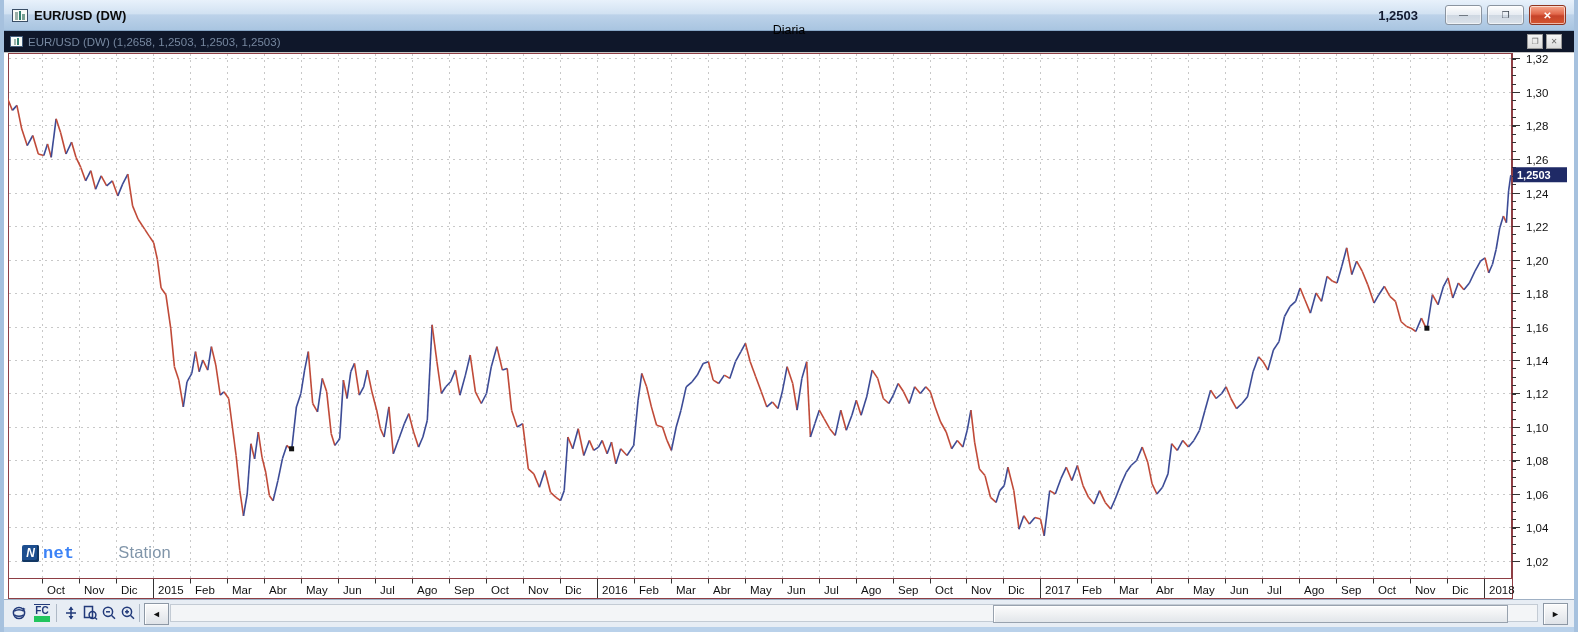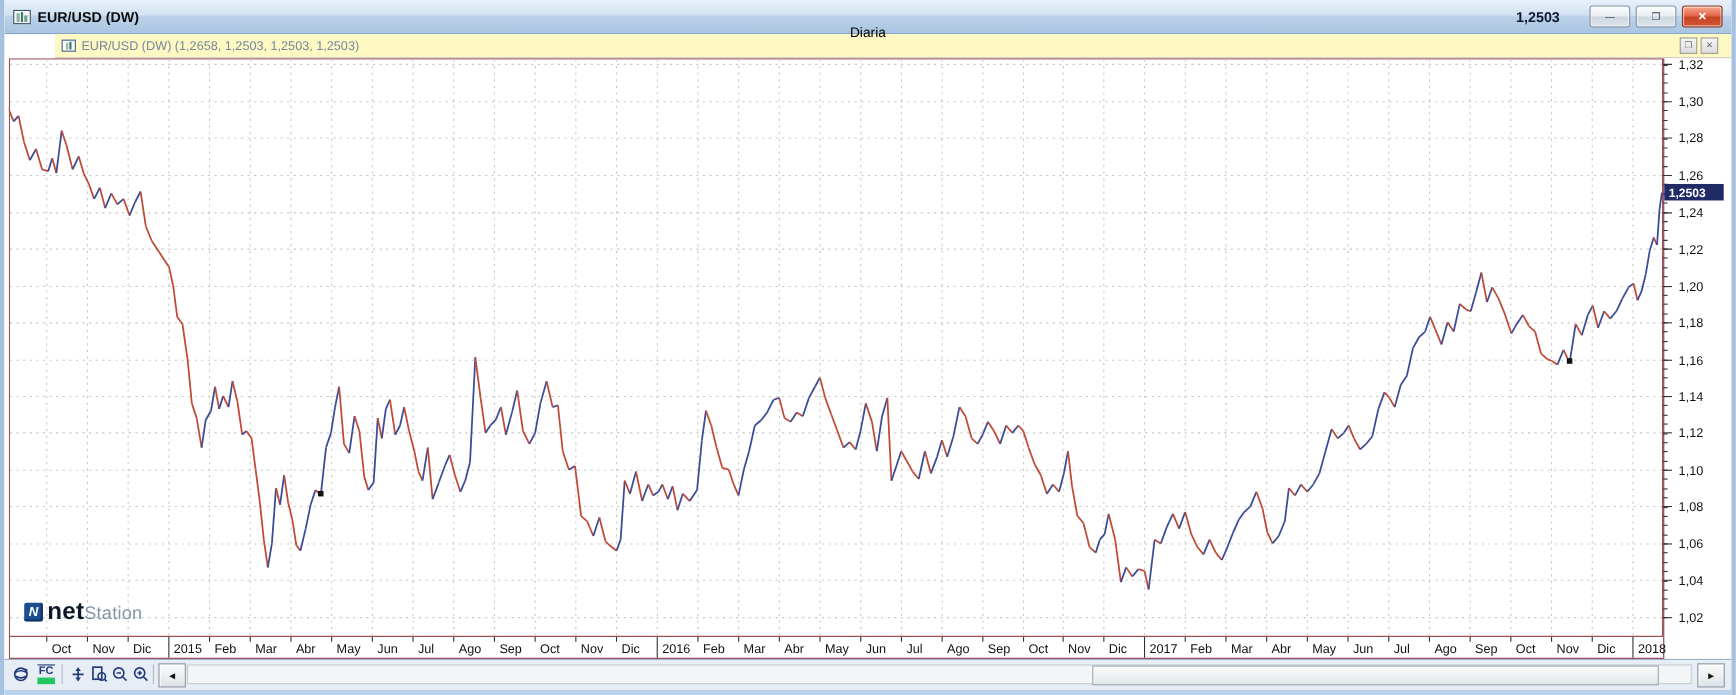--- a/index.html
+++ b/index.html
@@ -43,23 +43,23 @@
     display:flex;align-items:center;justify-content:center;
     font-size:9px;color:#39424d;box-shadow:inset 0 0 0 1px rgba(255,255,255,.6);
     cursor:default;
   }
   .win-btn.close{
     background:linear-gradient(#f5a98f,#e2674a 45%,#c6432a 55%,#d4552f);
     border-color:#8f3520;color:#fff;font-size:10px;font-weight:bold;
   }
   
   .chart-header{
-    position:relative;height:21px;background:#fef9c3;
+    position:relative;height:21px;background:#0f172a;
     border-bottom:1px solid #c4c4c4;
-    display:flex;align-items:center;gap:5px;padding-left:6px;margin-left:46px;
+    display:flex;align-items:center;gap:5px;padding-left:6px;
   }
   .mini-icon{
     width:13px;height:11px;background:#f8fbf8;border:1px solid #47607e;
     display:flex;align-items:flex-end;justify-content:center;gap:1px;padding:1px;box-sizing:border-box;
   }
   .mini-icon i{display:block;width:2px;background:#5d9a8b;}
   .mini-icon i:nth-child(1){height:6px;background:#9db3ab;}
   .mini-icon i:nth-child(2){height:7px;background:#2f7f6e;}
   .header-text{font-size:11.5px;color:#76879f;}
   .header-btns{position:absolute;right:12px;top:3px;display:flex;gap:3px;}
@@ -71,22 +71,22 @@
   
   .chart-area{position:relative;height:546px;background:#ffffff;}
   #chart-svg{position:absolute;left:4px;top:0;}
   .logo{position:absolute;left:18px;top:490px;display:flex;align-items:center;gap:4px;user-select:none;}
   .logo-badge{
     width:17px;height:17px;background:#1d4e8f;color:#ffffff;border-radius:2px;
     font-weight:bold;font-style:italic;font-size:12px;
     display:flex;align-items:center;justify-content:center;
     box-shadow:inset -2px -2px 0 #123763;
   }
-  .logo-net{color:#0f172a;font-weight:bold;font-size:22px;letter-spacing:.2px;}
-  .logo-station{color:#8095a9;font-size:16.5px;letter-spacing:.2px;}
+  .logo-net{color:#3b82f6;font-weight:bold;font-size:17px;letter-spacing:.2px;font-family:Liberation Mono, monospace;}
+  .logo-station{color:#8095a9;font-size:16.5px;letter-spacing:.2px;margin-left:44px;}
   
   .toolbar{
     position:relative;height:27px;background:#e7edf4;border-top:1px solid #9fb0c4;
   }
   .tb-btn{
     position:absolute;top:3px;width:20px;height:20px;
     display:flex;align-items:center;justify-content:center;cursor:default;
   }
   .tb-sep{position:absolute;top:4px;width:1px;height:18px;background:#aeb9c6;}
   .fc-label{

